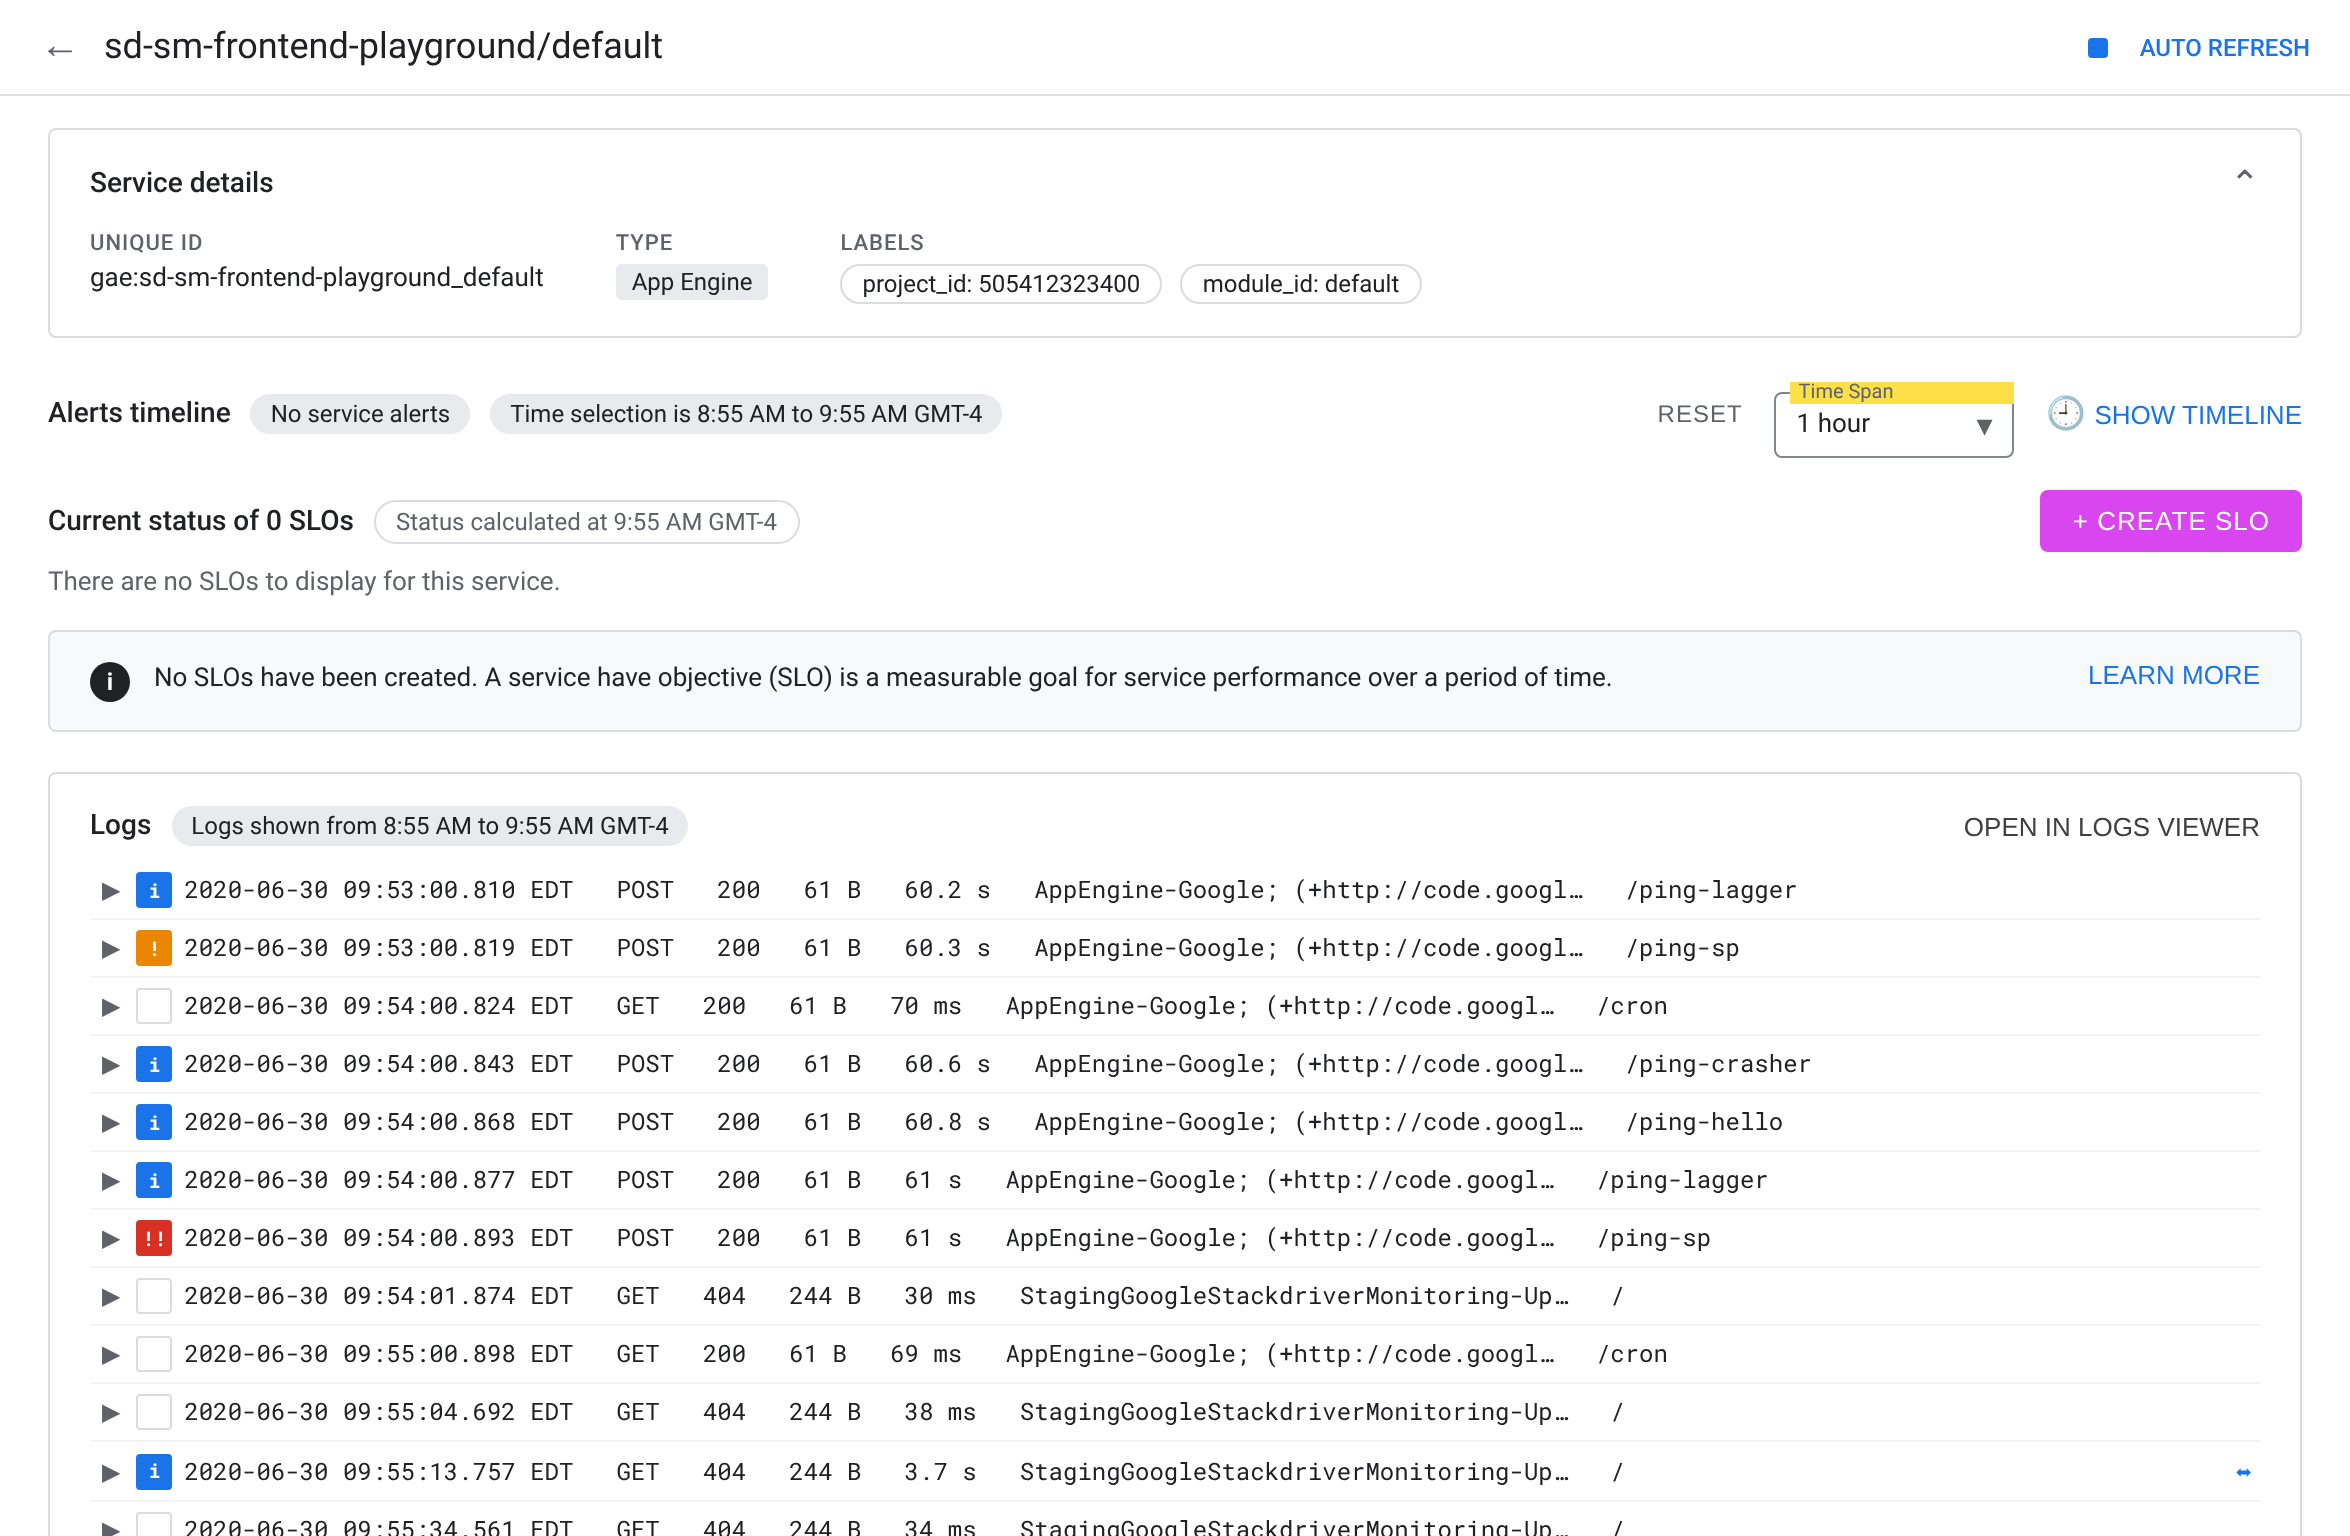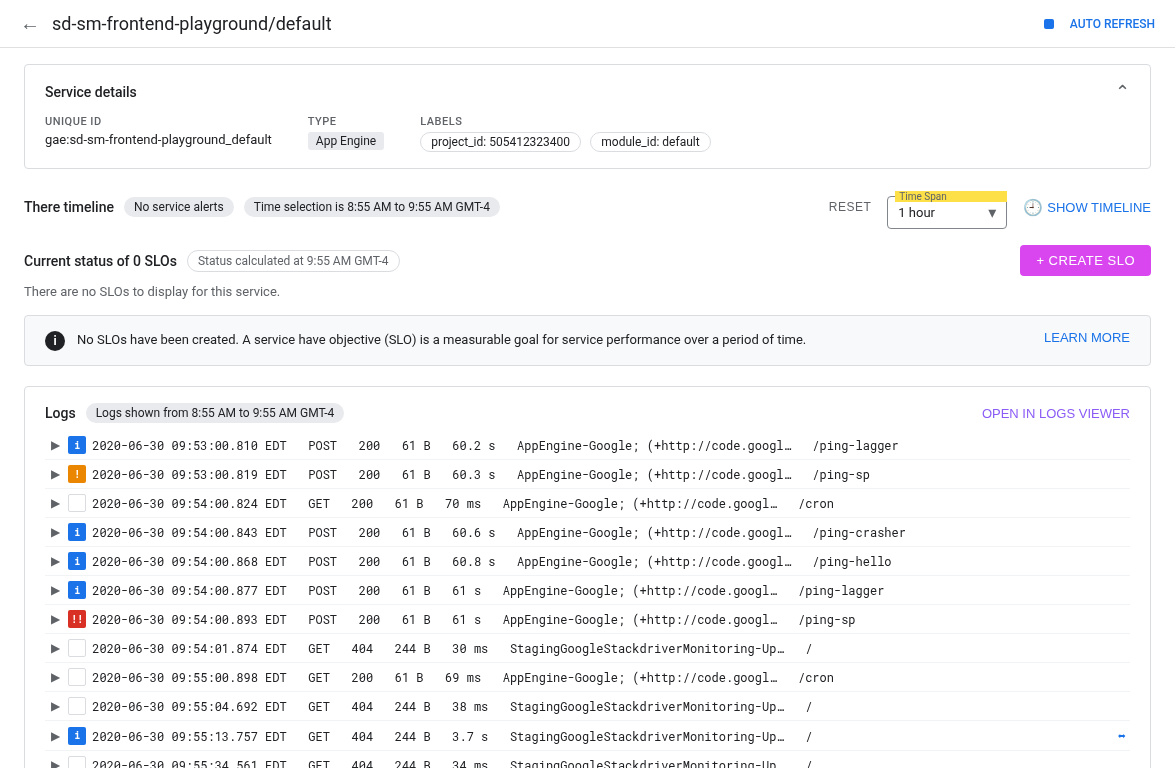--- a/index.html
+++ b/index.html
@@ -53,21 +53,21 @@
     
     .info-banner { background: #f8f9fa; border: 1px solid #dadce0; border-radius: 4px; padding: 14px 20px; display: flex; align-items: flex-start; justify-content: space-between; gap: 12px; margin-bottom: 20px; }
     .info-banner-content { display: flex; align-items: flex-start; gap: 12px; flex: 1; }
     .info-icon { width: 20px; height: 20px; border-radius: 50%; background: #202124; color: #fff; display: flex; align-items: center; justify-content: center; font-size: 12px; font-weight: 700; flex-shrink: 0; margin-top: 1px; }
     .info-text { font-size: 13px; color: #202124; line-height: 1.5; }
     .learn-more-btn { background: none; border: none; cursor: pointer; color: #1a73e8; font-size: 13px; font-weight: 500; white-space: nowrap; }
 
     
     .logs-header { display: flex; align-items: center; justify-content: space-between; margin-bottom: 8px; }
     .logs-left { display: flex; align-items: center; gap: 10px; }
-    .open-logs-btn { background: none; border: none; cursor: pointer; color: #8b5cf6; font-size: 13px; font-weight: 500; }
+    .open-logs-btn { background: none; border: none; cursor: pointer; color: #404040; font-size: 13px; font-weight: 500; }
     .log-row { display: flex; align-items: center; padding: 5px 4px; border-bottom: 1px solid #f1f3f4; font-size: 12px; font-family: 'Roboto Mono', monospace; gap: 6px; }
     .expand-btn { background: none; border: none; cursor: pointer; color: #5f6368; font-size: 12px; padding: 0 2px; flex-shrink: 0; }
     .log-level-badge { width: 18px; height: 18px; border-radius: 2px; display: flex; align-items: center; justify-content: center; font-size: 10px; font-weight: 700; flex-shrink: 0; }
     .level-info { background: #1a73e8; color: #fff; }
     .level-warn { background: #ea8600; color: #fff; }
     .level-error { background: #d93025; color: #fff; }
     .level-none { background: transparent; border: 1px solid #dadce0; width: 18px; height: 18px; }
     .log-content { flex: 1; color: #202124; white-space: nowrap; overflow: hidden; text-overflow: ellipsis; }
     .log-icon-ext { color: #1a73e8; font-size: 14px; margin-left: 4px; flex-shrink: 0; }
   </style>
@@ -106,21 +106,21 @@
         <div>
           <span class="label-tag">project_id: 505412323400</span>
           <span class="label-tag">module_id: default</span>
         </div>
       </div>
     </div>
   </div>
 
   <div class="alerts-row">
     <div class="alerts-left">
-      <span class="section-label">There timeline</span>
+      <span class="section-label">Alerts timeline</span>
       <span class="badge">No service alerts</span>
       <span class="badge">Time selection is 8:55 AM to 9:55 AM GMT-4</span>
     </div>
     <div class="alerts-right">
       <button class="reset-btn">RESET</button>
       <div class="time-span-group">
         <span class="time-span-label">Time Span</span>
         <div class="time-span-select-wrap">
           <span class="time-span-value">1 hour</span>
           <span class="chevron-down">▾</span>

